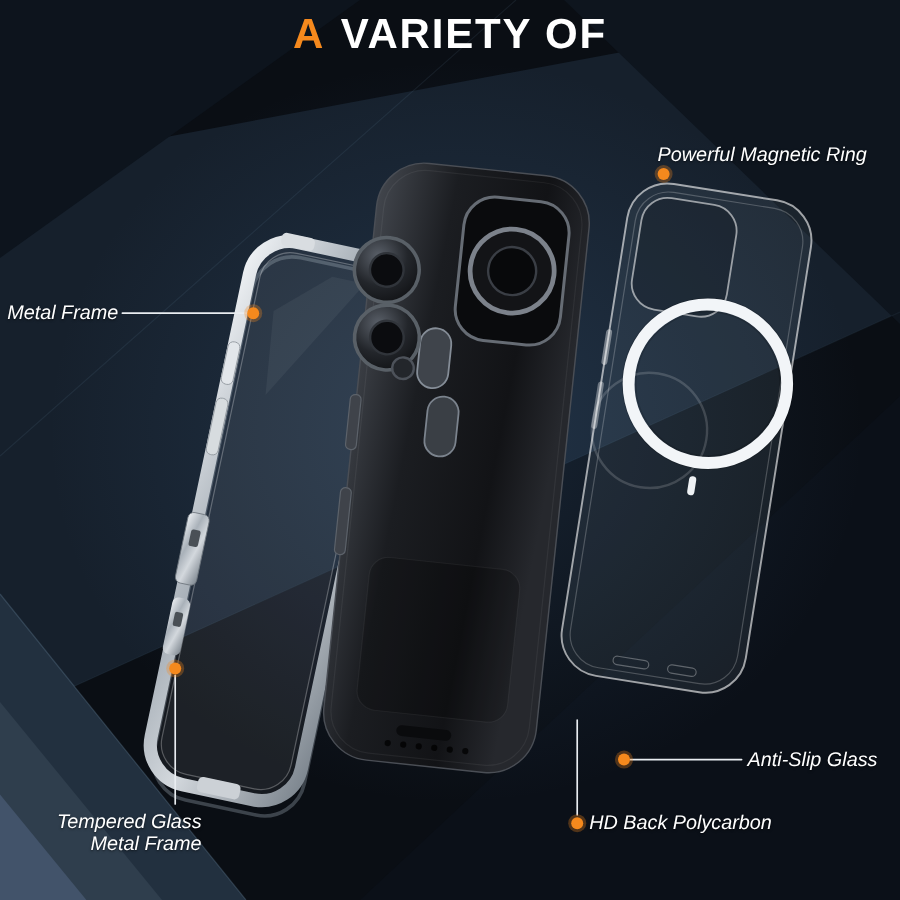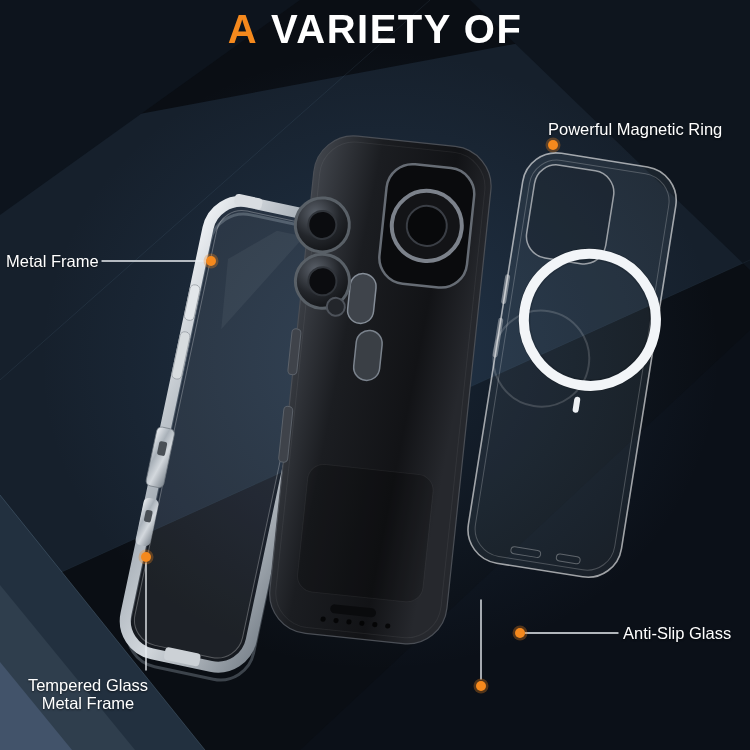--- a/index.html
+++ b/index.html
@@ -6,30 +6,31 @@
   body{
     width:750px;height:750px;overflow:hidden;position:relative;
     background:#0a0e14;
     font-family:"Liberation Sans",sans-serif;
   }
   .stage{position:absolute;inset:0;width:750px;height:750px}
   svg.scene{position:absolute;top:0;left:0;display:block}
   .title{
     position:absolute;top:6px;left:0;width:750px;margin:0;z-index:3;
     text-align:center;color:#ffffff;font-weight:bold;
-    font-size:40px;line-height:46px;letter-spacing:1.5px;
+    font-size:35px;line-height:46px;letter-spacing:1.5px;
   }
   .title .accent{color:#F5891D}
   .title .rest{margin-left:13px}
   .lbl{
     position:absolute;z-index:3;color:#ffffff;
     font-size:16.5px;line-height:1.1;white-space:nowrap;
     text-shadow:0 1px 2px rgba(0,0,0,.6);
+    font-style:italic;
   }
-  .lbl.center{text-align:center;white-space:normal}
+  .lbl.center{text-align:right;white-space:normal}
 </style>
 </head>
 <body>
 
 <div class="stage">
 
   <svg class="scene" width="750" height="750" viewBox="0 0 750 750">
     <defs>
       <linearGradient id="metal" x1="0" y1="0" x2="1" y2="1">
         <stop offset="0" stop-color="#eef1f4"></stop>
@@ -146,18 +147,19 @@
     </g>
   </svg>
 
   <h1 class="title">
     <div><span class="accent">A</span><span class="rest">VARIETY OF</span></div>
   </h1>
 
   <div class="lbl" style="left:6px;top:252px">Metal Frame</div>
   <div class="lbl" style="left:548px;top:120px">Powerful Magnetic Ring</div>
   <div class="lbl" style="left:623px;top:624px">Anti-Slip Glass</div>
+  <div class="lbl" style="left:491px;top:677px">HD Back Polycarbon</div>
   <div class="lbl center" style="left:8px;top:676px;width:160px">
     <div>Tempered Glass</div>
     <div>Metal Frame</div>
   </div>
 
 </div>
 
 </body></html>

